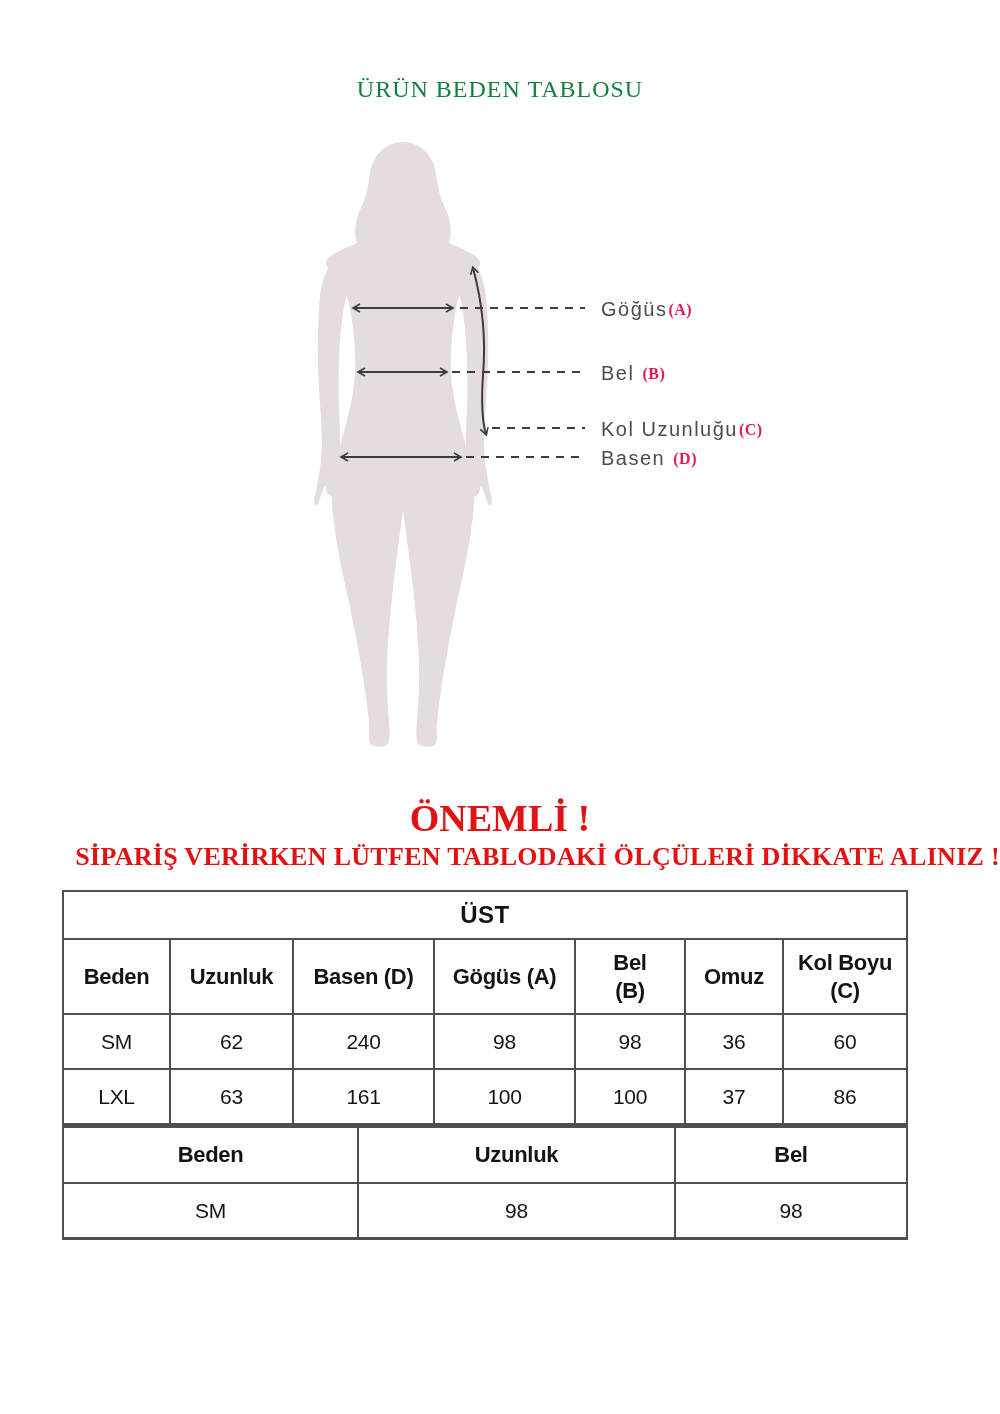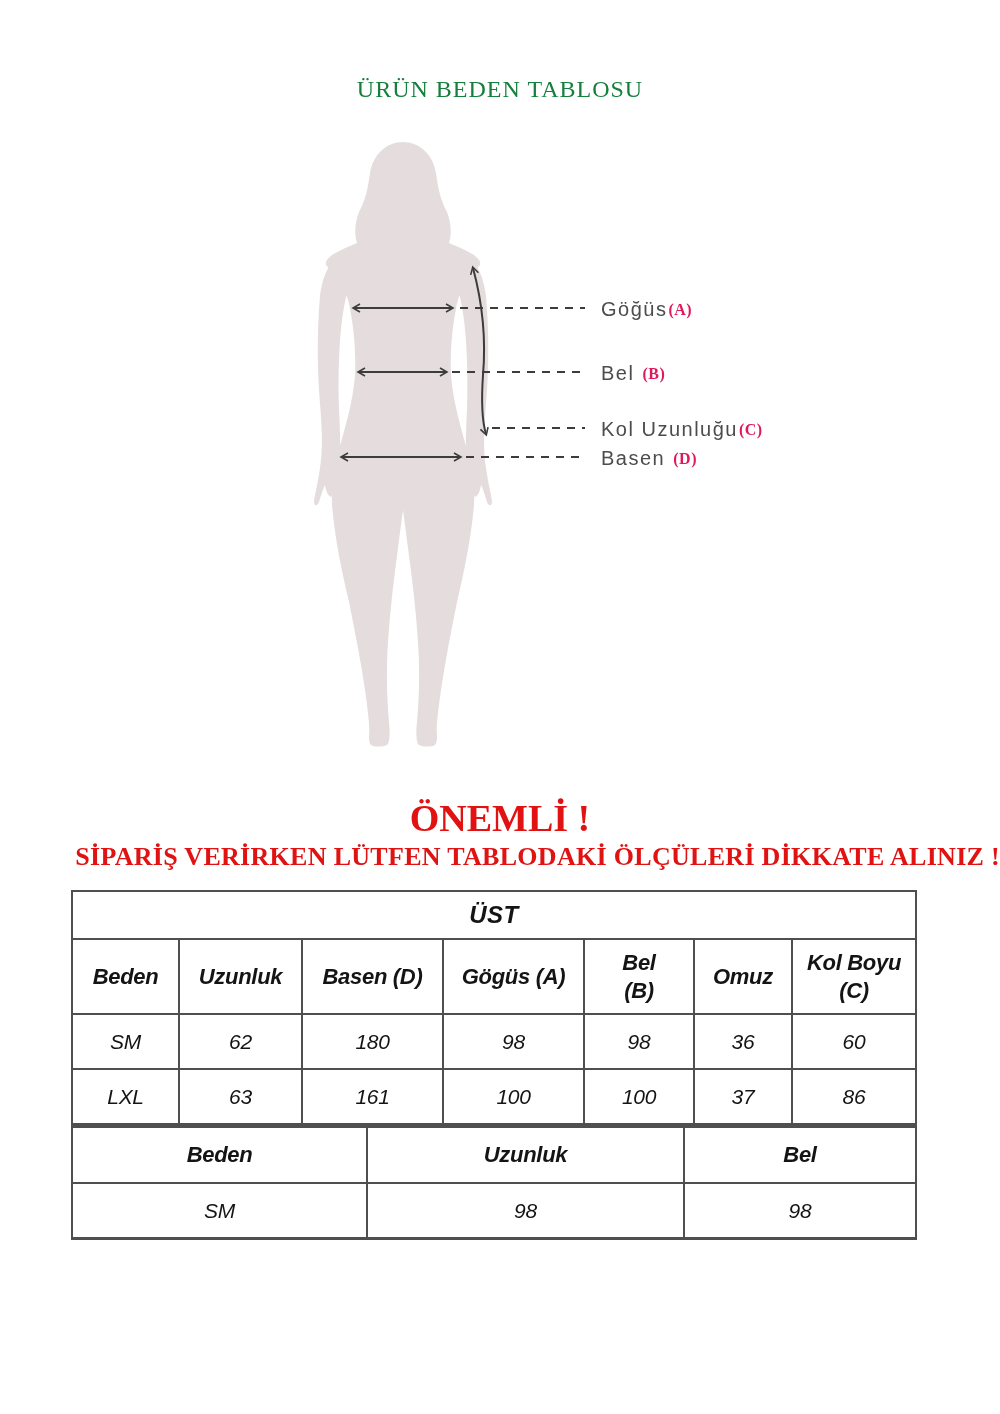--- a/index.html
+++ b/index.html
@@ -37,21 +37,21 @@
     font-family:"Liberation Serif", serif; font-weight:bold; font-size:38px;
     color:#e01212; line-height:46px;margin-top:11px;
   }
   .notice-warning {
     position:absolute; top:841px; left:0; width:1000px; text-align:right;
     font-family:"Liberation Serif", serif; font-weight:bold; font-size:26px;
     color:#e01212; line-height:32px; letter-spacing:0.3px;
   }
 
   
-  .tables { position:absolute; left:71px; top:890px; width:844px;font-style:italic; }
+  .tables { position:absolute; left:62px; top:890px; width:844px; }
   .size-table { border-collapse:collapse; width:100%; table-layout:fixed; }
   .size-table td {
     border:2px solid #4f4f4f; text-align:center; vertical-align:middle;
     color:#141414; padding:0 4px; overflow:hidden;
   }
   .section-cell { height:46px; font-weight:bold; font-size:24px; letter-spacing:0.5px; }
   .hdr-row td { height:73px; font-weight:bold; font-size:22px; line-height:1.25; white-space:pre-line; letter-spacing:-0.3px; }
   .data-row td { height:53px; font-size:21px; letter-spacing:-0.3px; }
   .t-alt .hdr-row td { height:54px; }
   .t-alt .data-row td { height:53px; }
@@ -185,21 +185,21 @@
       <td>Gögüs (A)</td>
       <td>Bel
 (B)</td>
       <td>Omuz</td>
       <td>Kol Boyu
 (C)</td>
     </tr>
     <tr class="data-row">
       <td>SM</td>
       <td>62</td>
-      <td>180</td>
+      <td>240</td>
       <td>98</td>
       <td>98</td>
       <td>36</td>
       <td>60</td>
     </tr>
     <tr class="data-row t-bottom">
       <td>LXL</td>
       <td>63</td>
       <td>161</td>
       <td>100</td>

